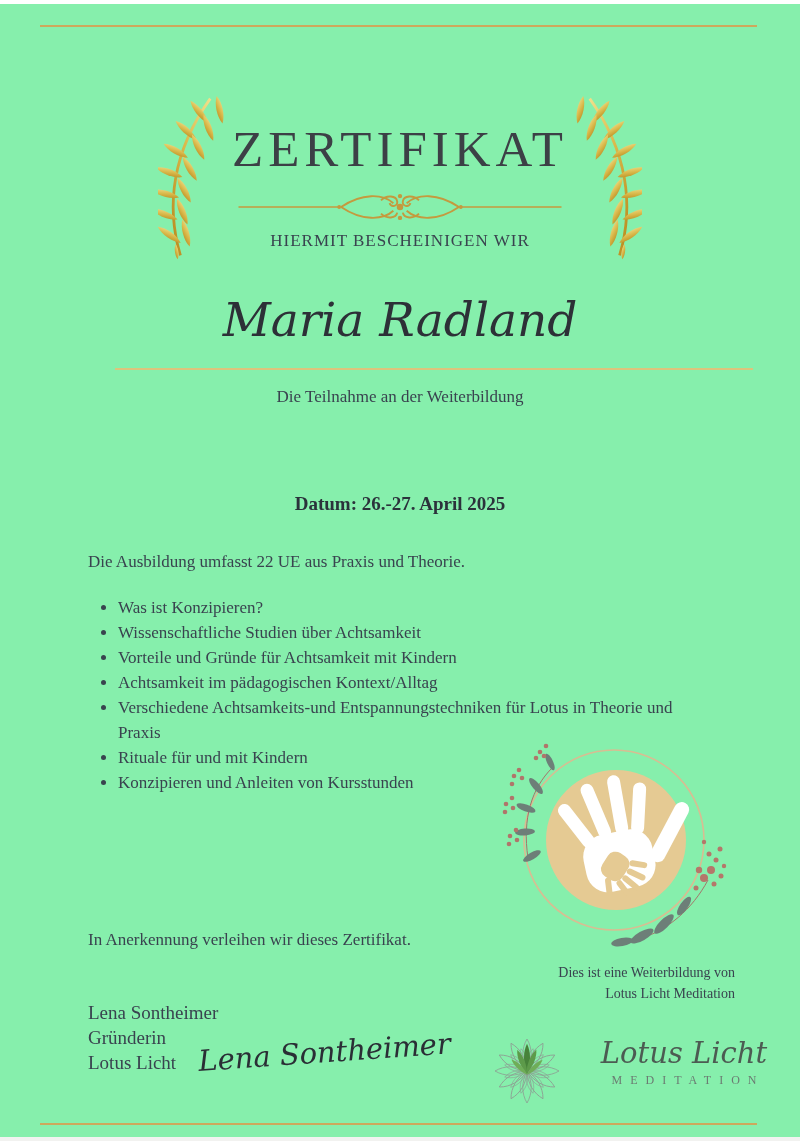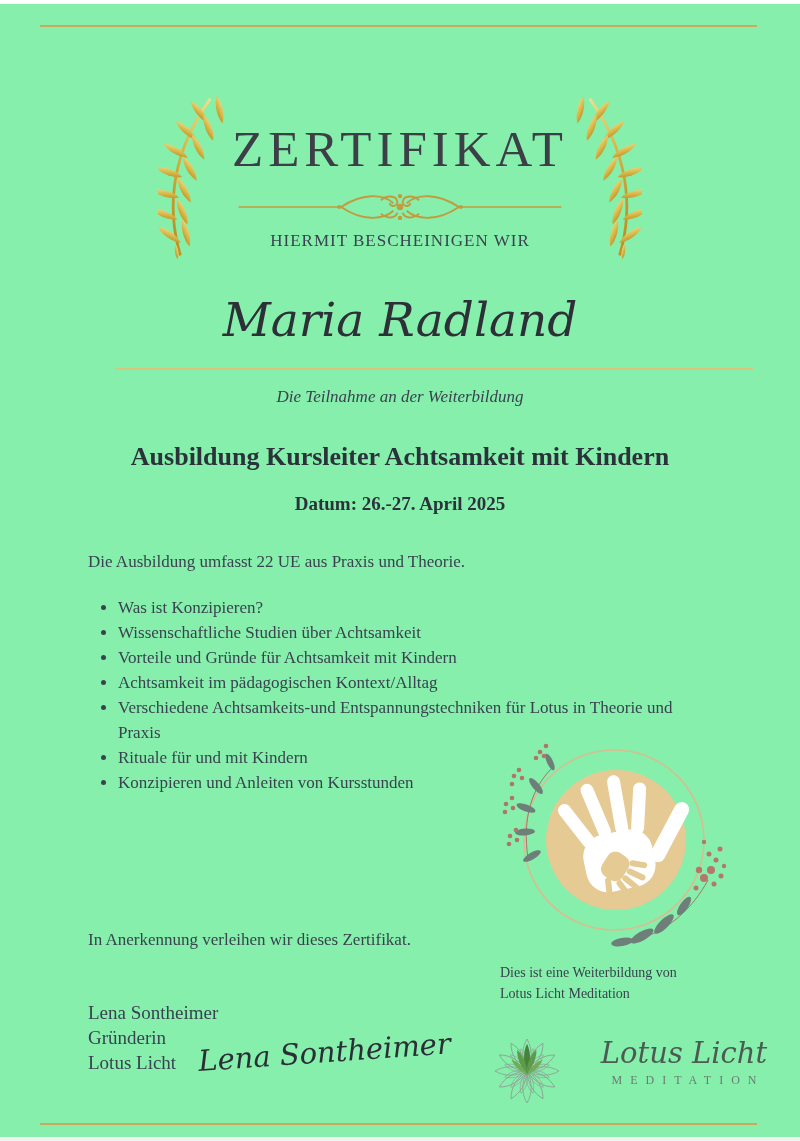--- a/index.html
+++ b/index.html
@@ -26,41 +26,41 @@
     position:absolute;left:0;right:0;top:227px;text-align:center;
     font-size:17px;letter-spacing:1px;color:#39434f;
   }
 
   .recipient-name{
     position:absolute;left:0;right:0;top:288px;text-align:center;
     font-family:"DejaVu Serif",serif;font-style:italic;
     font-size:47px;color:#2d3037;
   }
   .name-underline{position:absolute;left:115px;width:638px;top:364px;border-top:2px solid #ddc47c;height:0;}
-  .intro-line{position:absolute;left:0;right:0;top:383px;text-align:center;font-size:17px;color:#39434f;font-style:italic;}
+  .intro-line{position:absolute;left:0;right:0;top:383px;text-align:center;font-size:17px;color:#39434f;}
 
   .course-title{
     position:absolute;left:0;right:0;top:438px;text-align:center;
     font-size:26px;font-weight:bold;color:#2b323b;
   }
   .date-line{
     position:absolute;left:0;right:0;top:489px;text-align:center;
     font-size:19px;font-weight:bold;color:#2b323b;
   }
   .summary-line{position:absolute;left:88px;top:548px;font-size:17px;color:#39434f;}
 
   .topics{position:absolute;left:100px;top:591px;width:592px;}
   .topics ul{margin:0;padding:0 0 0 18px;}
   .topics li{font-size:17px;line-height:25px;color:#39434f;}
 
   .hands-badge{position:absolute;left:492px;top:724px;width:238px;height:230px;}
 
   .award-line{position:absolute;left:88px;top:926px;font-size:17px;color:#39434f;}
 
-  .provider-block{position:absolute;left:500px;top:958px;width:235px;text-align:left;}
+  .provider-block{position:absolute;left:500px;top:958px;width:235px;text-align:right;}
   .provider-block div{font-size:14px;line-height:21px;color:#39434f;}
 
   .issuer-block{position:absolute;left:88px;top:996px;}
   .issuer-block div{font-size:19px;line-height:25px;color:#39434f;}
 
   .signature{
     position:absolute;left:198px;top:1032px;width:230px;
     font-family:"DejaVu Serif",serif;font-style:italic;
     font-size:29px;color:#2a2e35;transform:rotate(-4deg);white-space:nowrap;
   }
@@ -147,21 +147,20 @@
     <circle cx="106" cy="20" r="2" fill="#c49a3e"></circle>
     <circle cx="234" cy="20" r="2" fill="#c49a3e"></circle>
   </svg>
 
   <div class="cert-subtitle">HIERMIT BESCHEINIGEN WIR</div>
 
   <div class="recipient-name">Maria Radland</div>
   <div class="name-underline"></div>
   <div class="intro-line">Die Teilnahme an der Weiterbildung</div>
 
-  <div class="course-title">Ausbildung Kursleiter Achtsamkeit mit Kindern</div>
   <div class="date-line">Datum: 26.-27. April 2025</div>
   <div class="summary-line">Die Ausbildung umfasst 22 UE aus Praxis und Theorie.</div>
 
   <div class="topics">
     <ul>
       <li>Was ist Konzipieren?</li>
       <li>Wissenschaftliche Studien über Achtsamkeit</li>
       <li>Vorteile und Gründe für Achtsamkeit mit Kindern</li>
       <li>Achtsamkeit im pädagogischen Kontext/Alltag</li>
       <li>Verschiedene Achtsamkeits-und Entspannungstechniken für Lotus in Theorie und Praxis</li>

